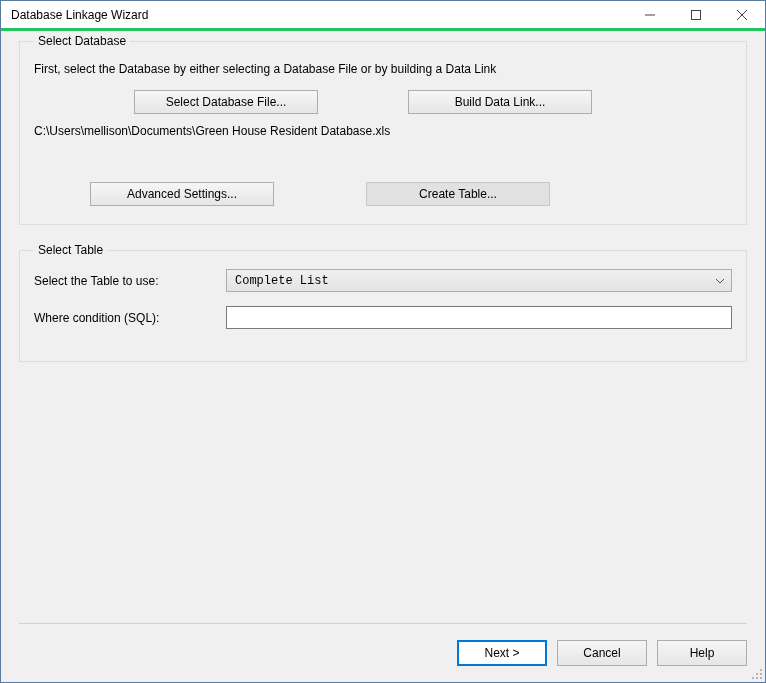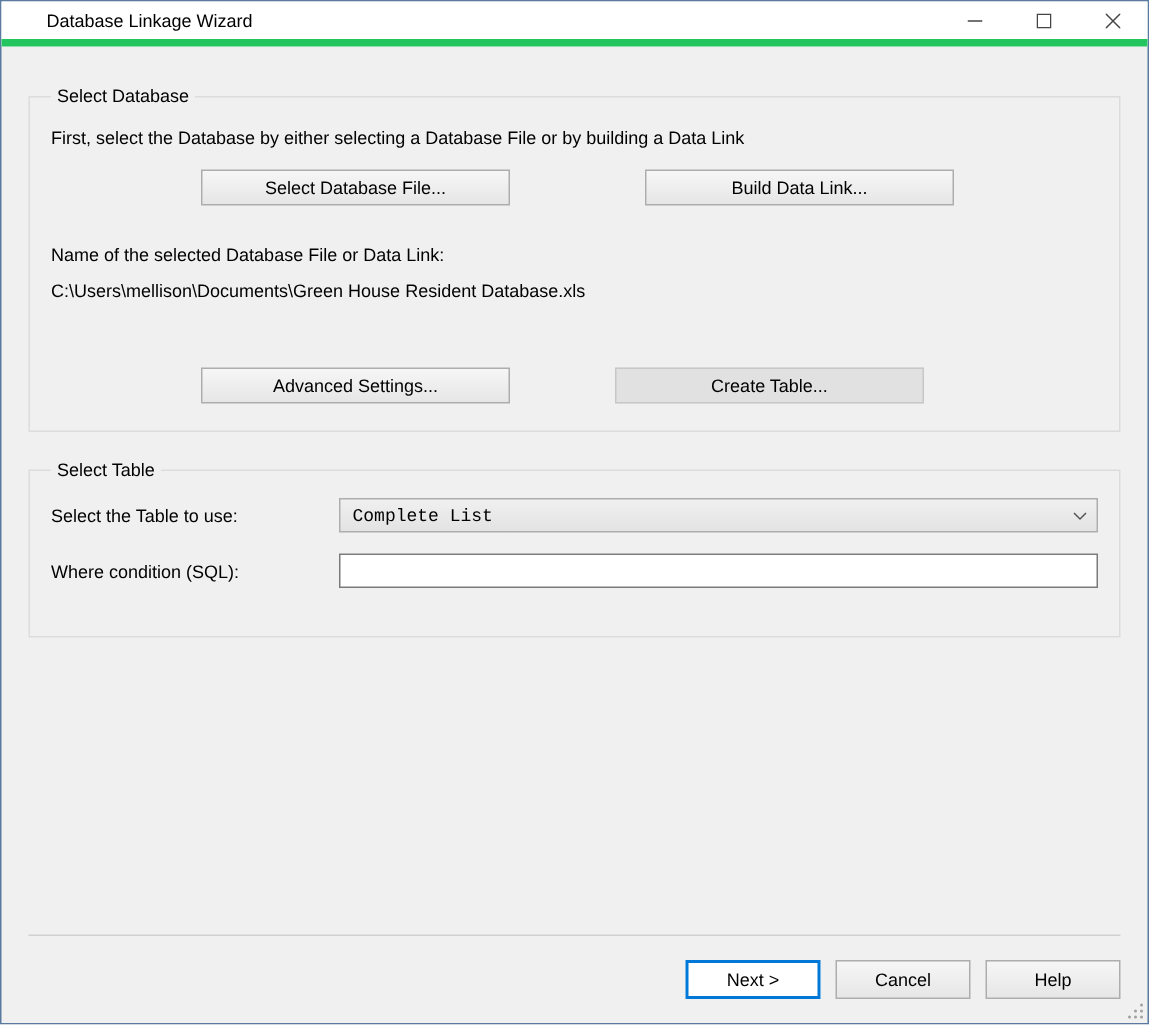--- a/index.html
+++ b/index.html
@@ -14,38 +14,37 @@
     width: 766px; height: 683px;
     border: 1px solid #5a7aa0;
     background: #f0f0f0;
     display: flex; flex-direction: column;
     position: relative;
   }
   .titlebar {
     height: 30px;
     background: #fff;
     display: flex; align-items: center;
-    border-bottom: 5px solid #22c55e;
-    padding-left: 20px;
+    border-bottom: 3px solid #22c55e;
   }
   .titlebar-title {
     padding-left: 10px;
     font-size: 12px;
     flex: 1;
   }
   .win-btn {
     width: 46px; height: 30px;
     display: flex; align-items: center; justify-content: center;
     color: #444;
   }
   .win-btn svg { display: block; }
 
   .content {
     flex: 1;
-    padding: 26px 18px 0 18px;
+    padding: 3px 18px 0 18px;
     display: flex; flex-direction: column;
   }
 
   fieldset.groupbox {
     border: 1px solid #dcdcdc;
     margin: 0 0 18px 0;
     padding: 12px 14px 18px 14px;
     background: #f0f0f0;
   }
   fieldset.groupbox legend {
@@ -58,27 +57,27 @@
     margin: 2px 0 14px 0;
   }
 
   .btn-row {
     display: flex;
     gap: 90px;
     margin: 0 0 0 100px;
   }
   .btn-row.second {
     margin-top: 10px;
-    margin-left: 100px;
-    gap: 70px;
+    margin-left: 56px;
+    gap: 92px;
     align-items: flex-end;
   }
 
   button.wbtn {
-    width: 206px; height: 24px;
+    width: 184px; height: 24px;
     background: linear-gradient(#f6f6f6, #e6e6e6);
     border: 1px solid #adadad;
     font-family: inherit;
     font-size: 12px;
     color: #000;
     cursor: pointer;
   }
   button.wbtn:disabled, button.wbtn.disabled {
     background: #e1e1e1;
     color: #000000;
@@ -201,21 +200,20 @@
     <fieldset class="groupbox">
       <legend>Select Database</legend>
 
       <div class="instr">First, select the Database by either selecting a Database File or by building a Data Link</div>
 
       <div class="btn-row">
         <button class="wbtn">Select Database File...</button>
         <button class="wbtn">Build Data Link...</button>
       </div>
 
-      <div class="label-block">Name of the selected Database File or Data Link:</div>
       <div class="file-path">C:\Users\mellison\Documents\Green House Resident Database.xls</div>
 
       <div class="btn-row second">
         <button class="wbtn">Advanced Settings...</button>
         <button class="wbtn disabled" disabled="">Create Table...</button>
       </div>
     </fieldset>
 
     <fieldset class="groupbox">
       <legend>Select Table</legend>

